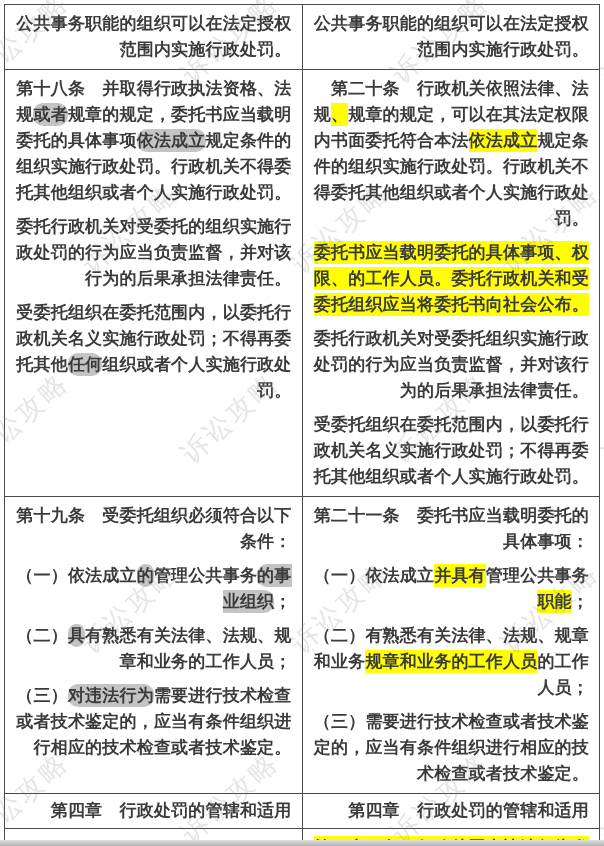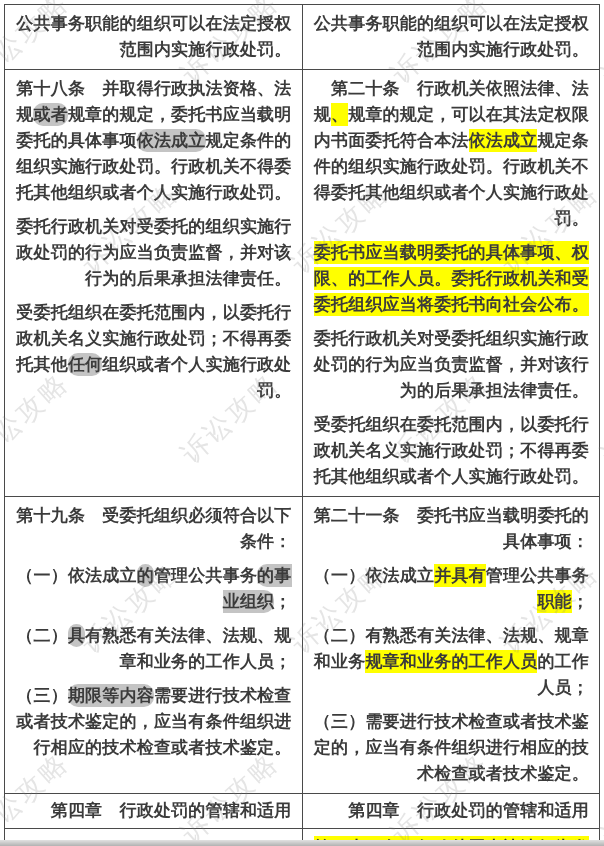--- a/index.html
+++ b/index.html
@@ -97,21 +97,21 @@
             <p><span class="hl-added">委托书应当载明委托的具体事项、权限、的工作人员。委托行政机关和受委托组织应当将委托书向社会公布。</span></p>
             <p><span>委托行政机关对受委托组织实施行政处罚的行为应当负责监督，并对该行为的后果承担法律责任。</span></p>
             <p><span>受委托组织在委托范围内，以委托行政机关名义实施行政处罚；不得再委托其他组织或者个人实施行政处罚。</span></p>
           </td>
         </tr>
         <tr class="row-body">
           <td>
             <p><span>第十九条　受委托组织必须符合以下条件：</span></p>
             <p><span>（一）依法成立</span><span class="hl-removed">的</span><span>管理公共事务</span><span class="hl-removed">的事业组织</span><span>；</span></p>
             <p><span>（二）</span><span class="hl-removed">具</span><span>有熟悉有关法律、法规、规章和业务的工作人员；</span></p>
-            <p><span>（三）</span><span class="hl-removed">期限等内容</span><span>需要进行技术检查或者技术鉴定的，应当有条件组织进行相应的技术检查或者技术鉴定。</span></p>
+            <p><span>（三）</span><span class="hl-removed">对违法行为</span><span>需要进行技术检查或者技术鉴定的，应当有条件组织进行相应的技术检查或者技术鉴定。</span></p>
           </td>
           <td>
             <p><span>第二十一条　委托书应当载明委托的具体事项：</span></p>
             <p><span>（一）依法成立</span><span class="hl-added">并具有</span><span>管理公共事务</span><span class="hl-added">职能</span><span>；</span></p>
             <p><span>（二）有熟悉有关法律、法规、规章和业务</span><span class="hl-added">规章和业务的工作人员</span><span>的工作人员；</span></p>
             <p><span>（三）需要进行技术检查或者技术鉴定的，应当有条件组织进行相应的技术检查或者技术鉴定。</span></p>
           </td>
         </tr>
         <tr class="row-chapter">
           <td>

